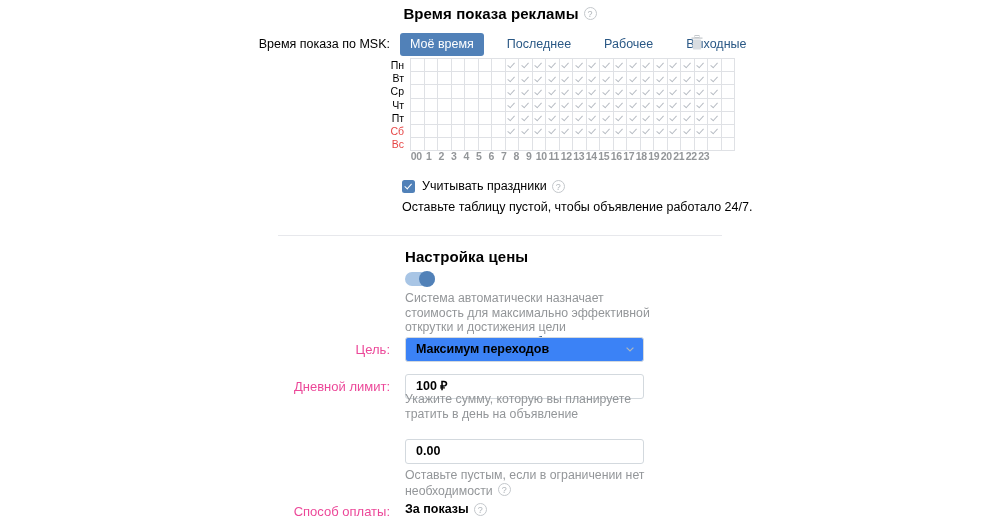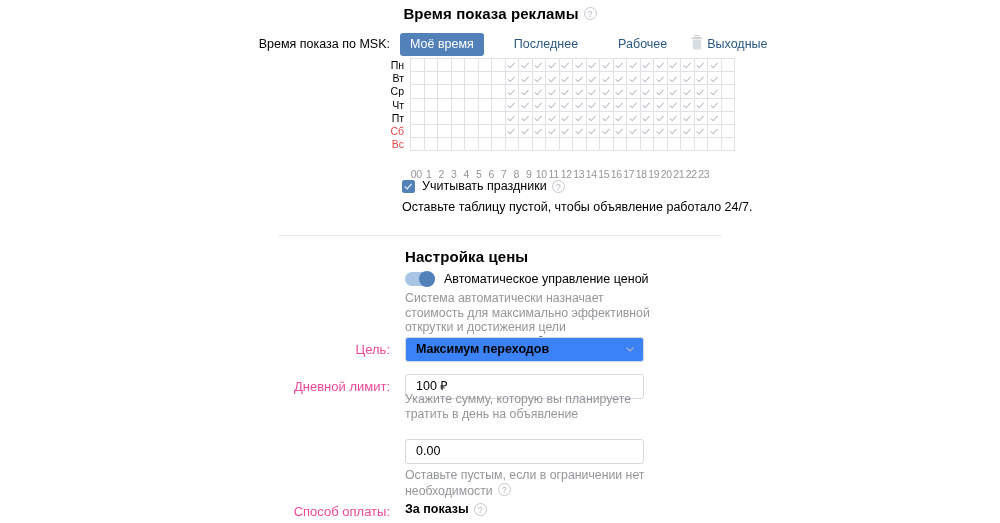--- a/index.html
+++ b/index.html
@@ -63,21 +63,21 @@
     white-space: nowrap;
   }
 
   
   .tabs {
     position: absolute;
     left: 400px;
     top: 33px;
     display: flex;
     align-items: center;
-    gap: 12px;
+    gap: 5px;
   }
   .tab {
     font-size: 12.5px;
     color: #2a5885;
     padding: 4px 10px 5px 10px;
     border-radius: 3px;
     cursor: pointer;
     white-space: nowrap;
     margin-right: 8px;
   }
@@ -139,22 +139,23 @@
     top: 2.4px;
     width: 3.4px;
     height: 6.2px;
     border: solid #b8bdc4;
     border-width: 0 1.4px 1.4px 0;
     transform: rotate(42deg);
   }
   .hours {
     position: absolute;
     left: 380px;
-    top: 168px;
+    top: 150px;
     width: 340px;
+    font-weight: bold;
   }
   .hours table { border-collapse: collapse; table-layout: fixed; }
   .hours td.spacer { width: 30px; border: none; padding: 0; }
   .hours td.h {
     width: 12.5px;
     font-size: 10.5px;
     color: #939699;
     text-align: center;
     padding: 0;
     border: none;
@@ -266,21 +267,21 @@
   .field {
     position: absolute;
     left: 405px;
     width: 239px;
     height: 25px;
     border: 1px solid #d3d9de;
     border-radius: 3px;
     background: #fff;
     box-sizing: border-box;
     font-size: 12.5px;
-    font-weight: normal;
+    font-weight: bold;
     color: #000;
     padding: 0 10px;
     line-height: 23px;
     font-family: "Liberation Sans", sans-serif;
   }
   .select-field {
     position: absolute;
     left: 405px;
     width: 239px;
     height: 25px;
@@ -924,21 +925,20 @@
   <div class="hint" id="empty-hint">Оставьте таблицу пустой, чтобы объявление работало 24/7.</div>
 
   <div class="divider"></div>
 
   <div class="section-title" id="price-title">Настройка цены</div>
 
   <div class="toggle-row">
     <span class="switch">
         <span class="knob"></span>
       </span>
-    <span>Автоматическое управление ценой</span>
   </div>
 
   <div class="desc">
     <span>Система автоматически назначает стоимость для максимально эффективной открутки и достижения цели рекламодателя.</span>
     <a href="#">Подробнее о целях</a>
   </div>
 
   <div class="flabel" style="left:250px; top:343px; width:140px;">Цель:</div>
   <div class="select-field" style="top:337px;">
     <div class="val">Максимум переходов</div>

